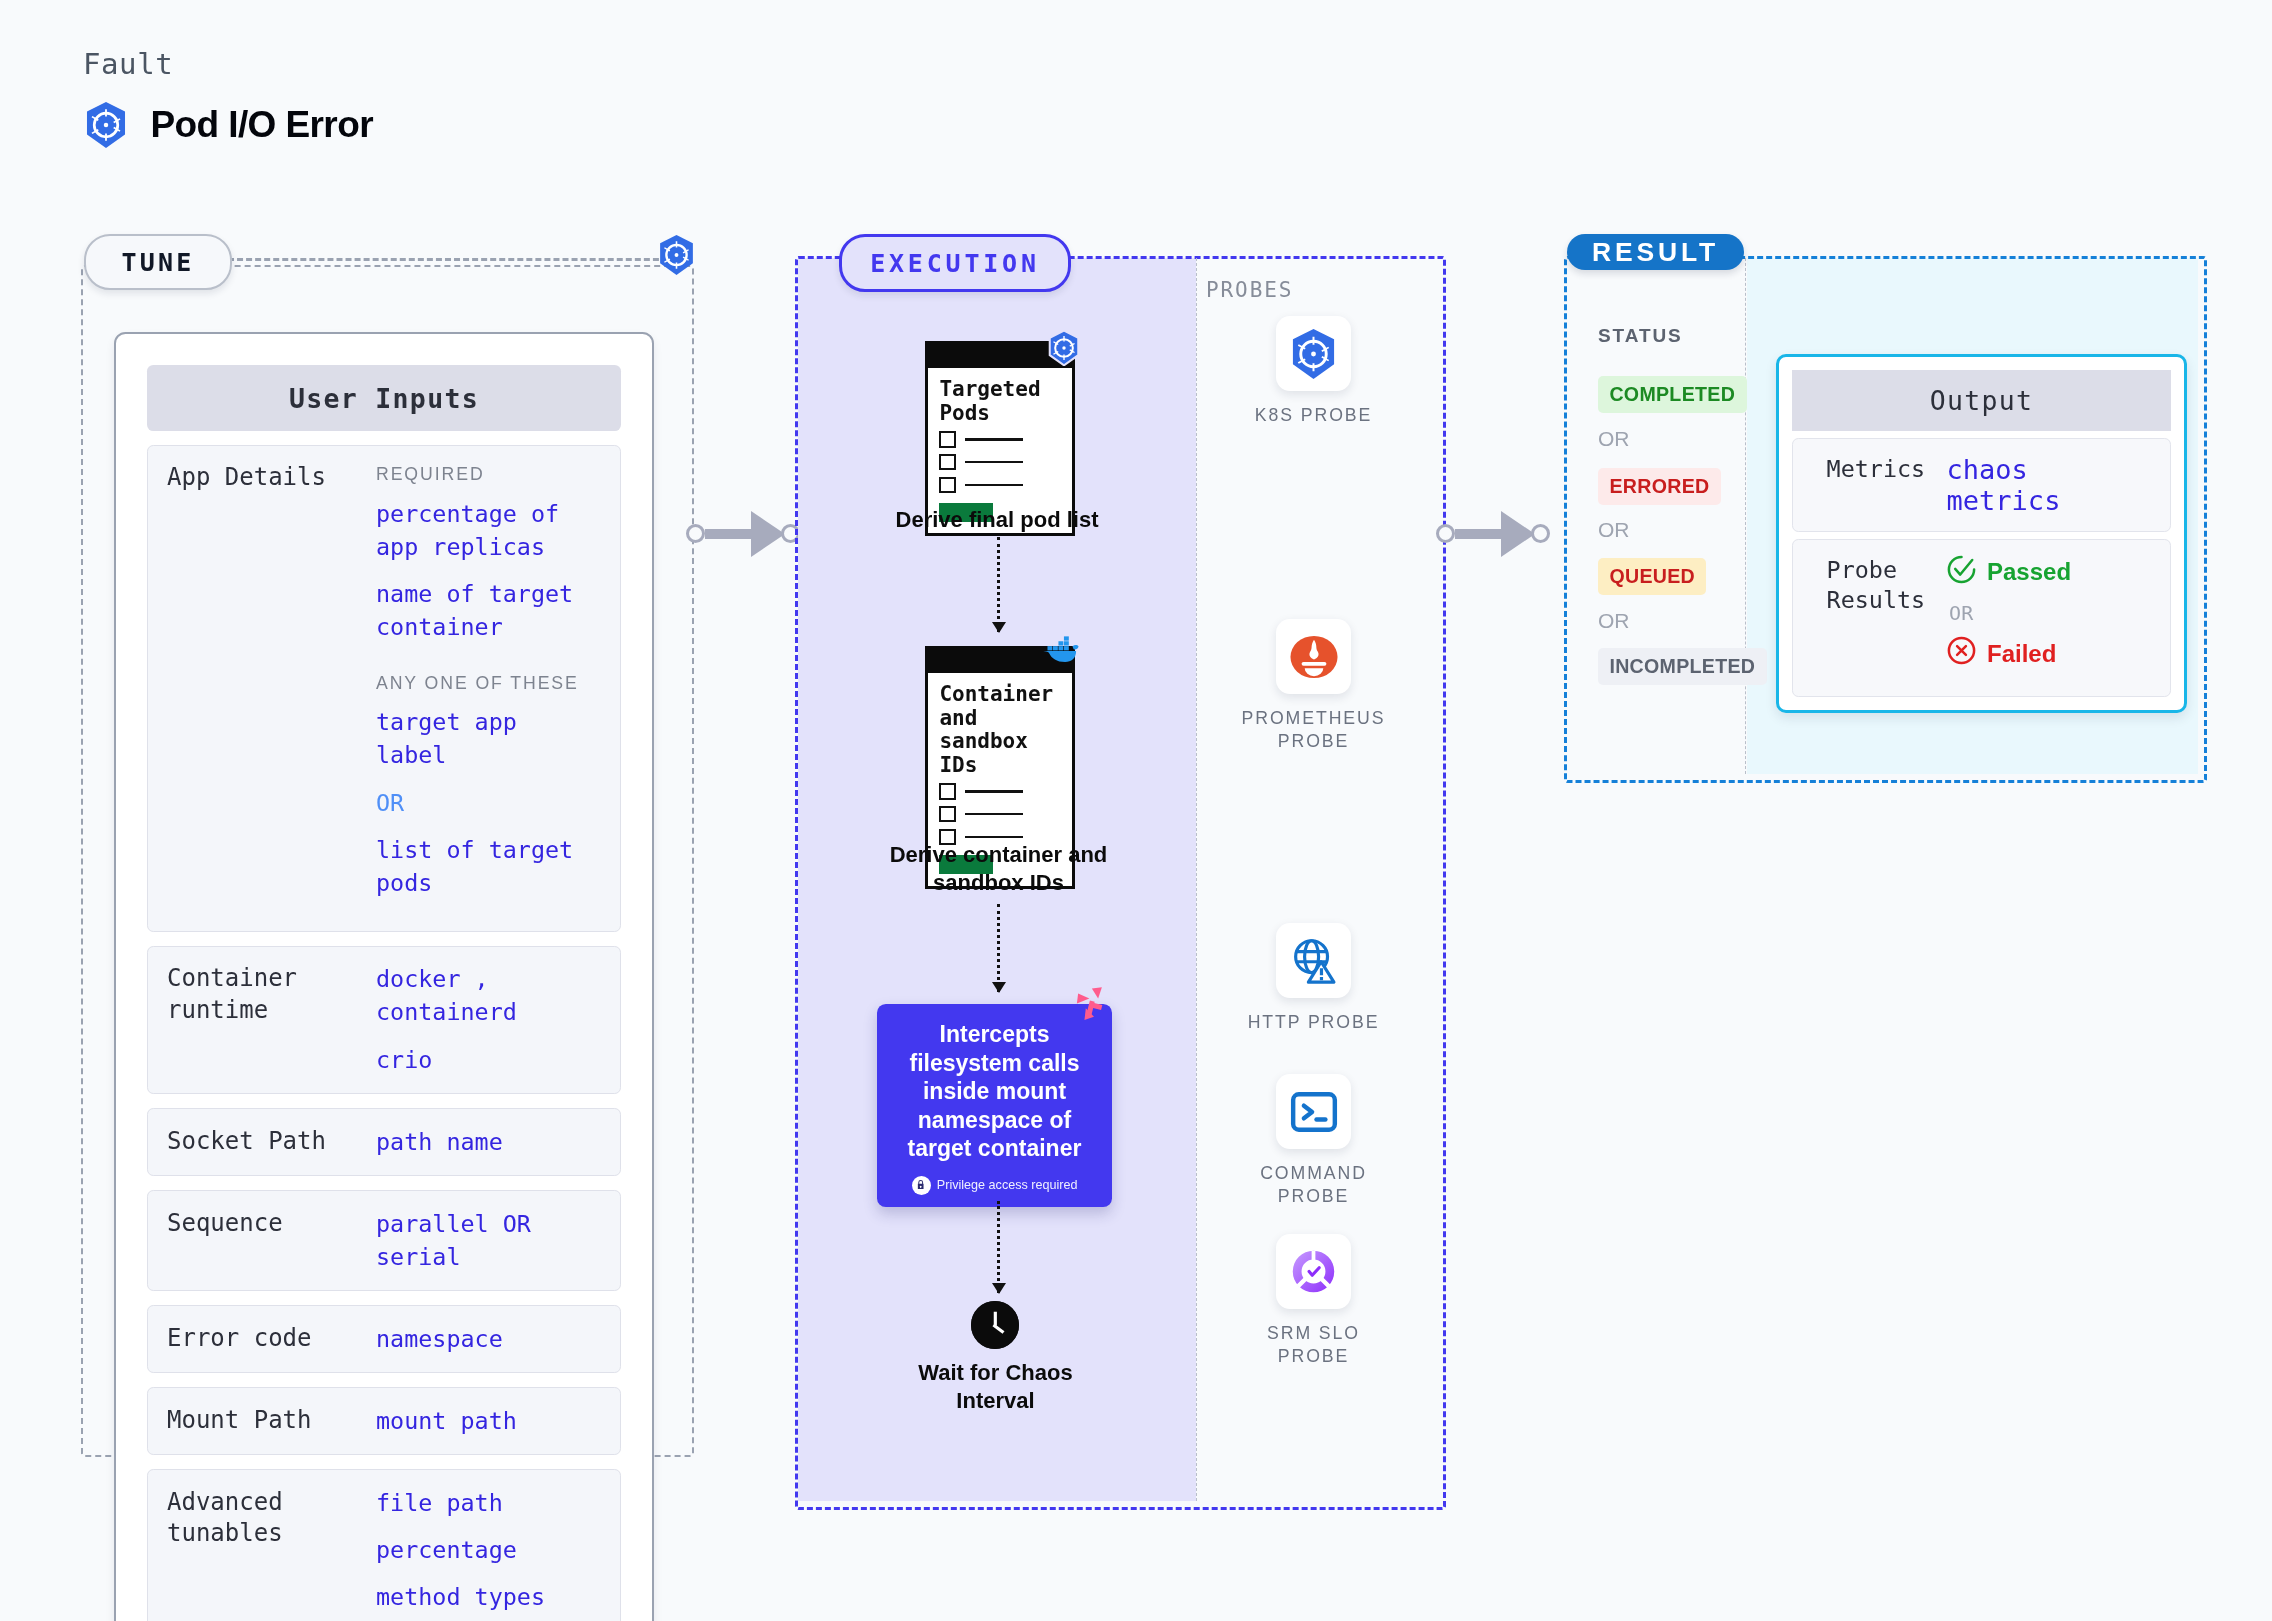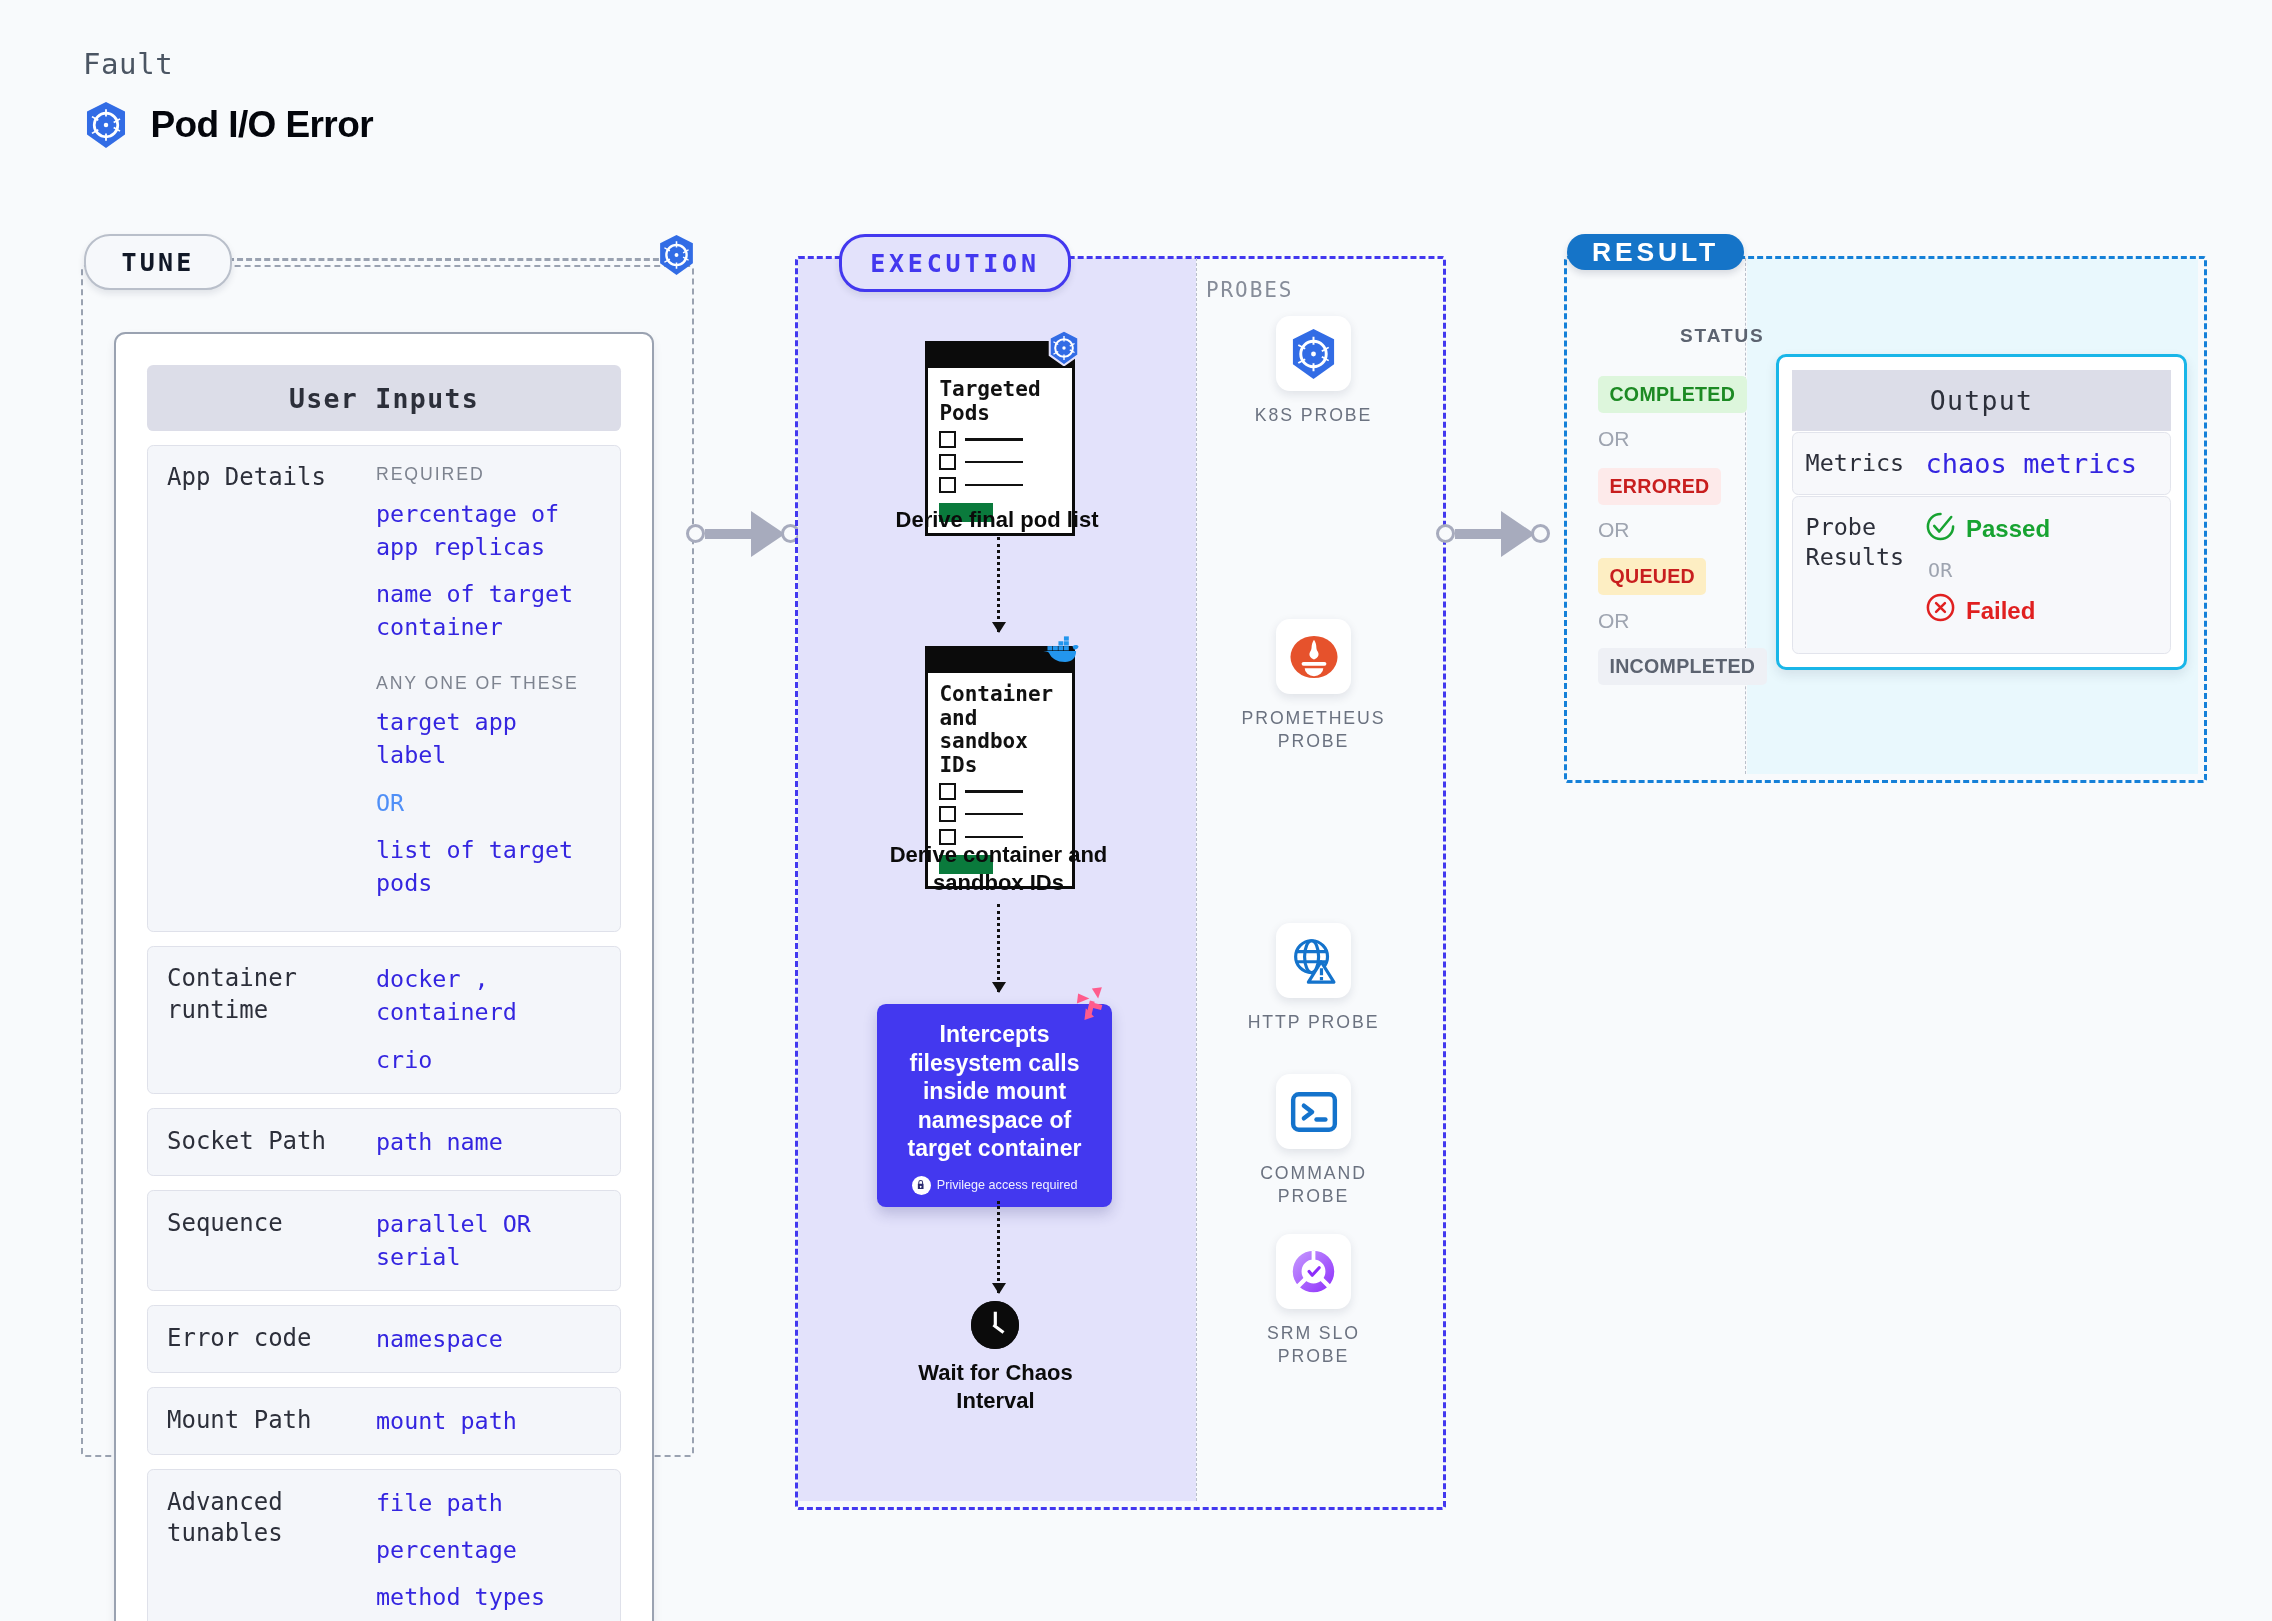--- a/index.html
+++ b/index.html
@@ -169,21 +169,21 @@
     background:#e9f8fd;
   }
   #result-badge{
     position:absolute;left:1567px;top:234px;
     width:177px;height:36px;border-radius:26px;background:#1574c8;
     box-shadow:0 3.8px 7.6px rgba(20,30,60,.14);
     display:flex;align-items:center;justify-content:center;
     font-size:26.5px;letter-spacing:3.8px;color:#fff;font-weight:bold;z-index:3;
   }
   #status-title{
-    position:absolute;left:1680px;top:325px;
+    position:absolute;left:1598px;top:325px;
     font-size:19px;letter-spacing:1.9px;color:#5c6370;font-weight:bold;
   }
   .status-chip{
     position:absolute;left:1598px;border-radius:5px;padding:7px 11.4px;
     font-size:19.6px;font-weight:bold;letter-spacing:0.3px;
   }
   .status-or{position:absolute;left:1598px;font-size:21px;color:#9ea4b0;}
 
   #output-card{
     position:absolute;left:1776px;top:354px;width:411px;
@@ -191,22 +191,22 @@
     box-shadow:0 5px 11.4px rgba(20,30,60,.10);
     padding:12.6px;box-sizing:border-box;
   }
   #output-header{
     height:61px;border-radius:0;background:#dcdde8;
     display:flex;align-items:center;justify-content:center;
     font-family:"DejaVu Sans Mono","Liberation Mono",monospace;
     font-size:26.5px;color:#2c2f3a;letter-spacing:1.3px;
   }
   .out-row{
-    margin-top:1px;border:1.9px solid #e2e4ec;border-radius:6.3px;background:#f7f8fb;
-    padding:15px 13px;display:flex;box-sizing:border-box;
+    margin-top:7px;border:1.9px solid #e2e4ec;border-radius:6.3px;background:#f7f8fb;
+    padding:15px 34px;display:flex;box-sizing:border-box;
   }
   .out-label{
     width:120px;flex:none;
     font-family:"DejaVu Sans Mono","Liberation Mono",monospace;
     font-size:23.4px;color:#2c2f3a;line-height:1.32;
   }
   .out-values{flex:1;}
   .out-metric{
     font-family:"DejaVu Sans Mono","Liberation Mono",monospace;
     font-size:27px;color:#3425e0;

